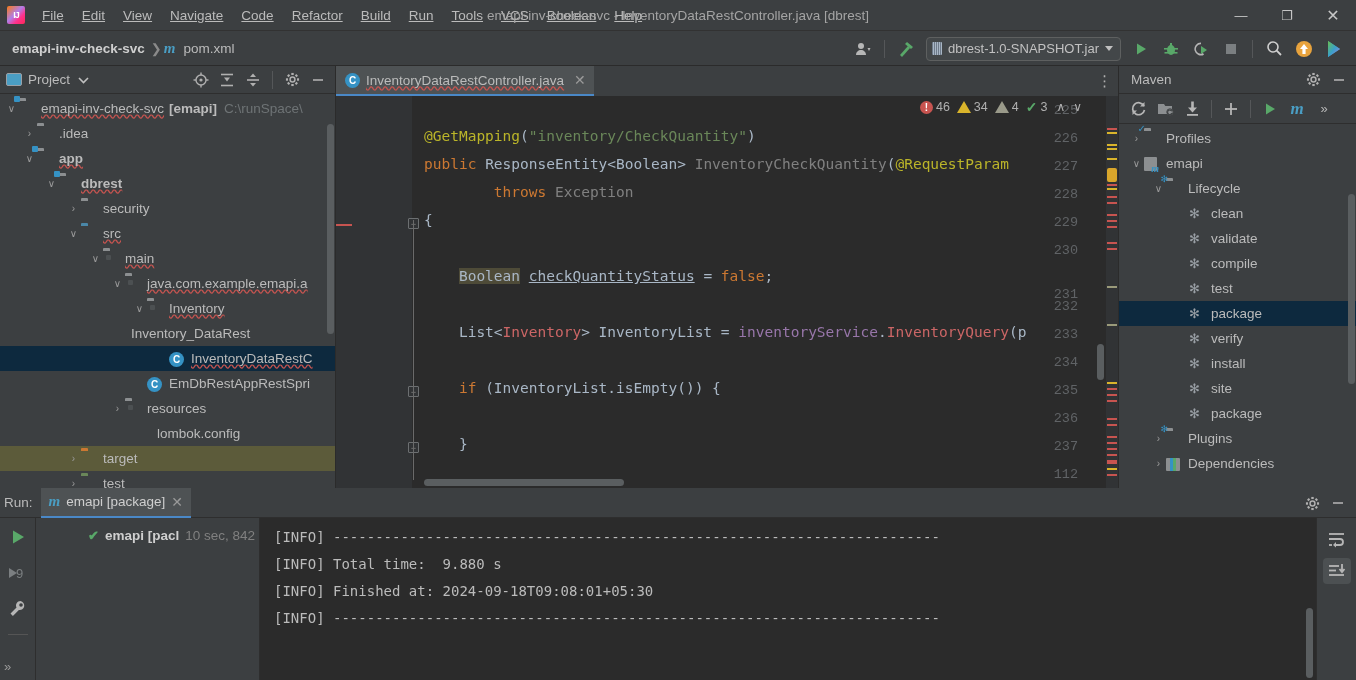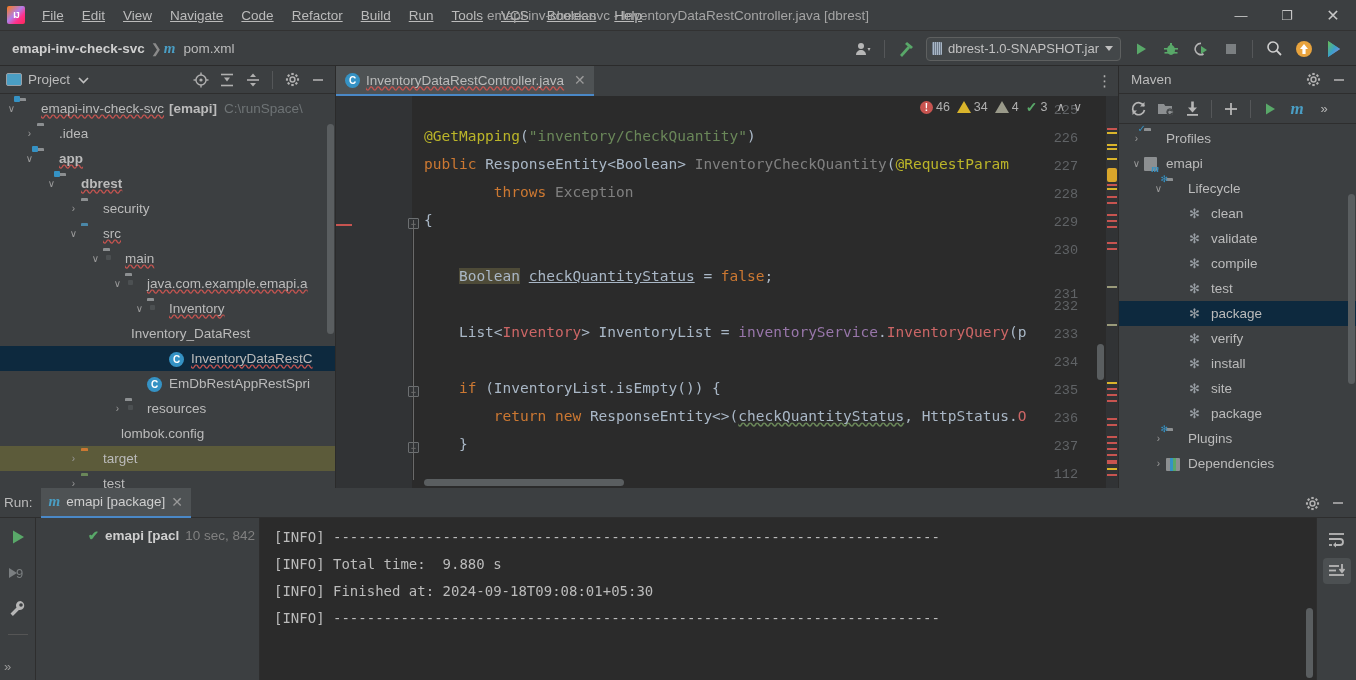--- a/index.html
+++ b/index.html
@@ -522,21 +522,21 @@
           </span>
         <span>EmDbRestAppRestSpri</span>
       </div>
 
       <div class="trow" style="padding-left:110px">
         <span class="arrow">›</span>
         <span class="nodeico"><span class="folder"><span class="badge-dot"></span></span></span>
         <span>resources</span>
       </div>
 
-      <div class="trow" style="padding-left:84px">
+      <div class="trow" style="padding-left:120px">
         <span class="arrow none">·</span>
         <span class="nodeico"><span class="lombok-ico"></span></span>
         <span>lombok.config</span>
       </div>
 
       <div class="trow hl-olive" style="padding-left:66px">
         <span class="arrow">›</span>
         <span class="nodeico"><span class="folder orange"></span></span>
         <span>target</span>
       </div>
@@ -609,21 +609,20 @@
         <span class="insp-arrow">∨</span>
       </div>
 
       <div class="codeline" style="top:32px"><span class="ann">@GetMapping</span><span class="white">(</span><span class="str">"inventory/CheckQuantity"</span><span class="white">)</span></div>
       <div class="codeline" style="top:60px"><span class="k">public</span> <span class="white">ResponseEntity&lt;Boolean&gt;</span> <span class="gray">InventoryCheckQuantity</span><span class="white">(</span><span class="ann">@RequestParam</span></div>
       <div class="codeline" style="top:88px">        <span class="k">throws</span> <span class="gray">Exception</span></div>
       <div class="codeline" style="top:116px"><span class="white">{</span></div>
       <div class="codeline" style="top:172px">    <span class="hl-box">Boolean</span> <span class="und">checkQuantityStatus</span> <span class="white">=</span> <span class="k">false</span><span class="white">;</span></div>
       <div class="codeline" style="top:228px">    <span class="white">List&lt;</span><span class="cls2">Inventory</span><span class="white">&gt; InventoryList = </span><span class="fld">inventoryService</span><span class="white">.</span><span class="cls2">InventoryQuery</span><span class="white">(p</span></div>
       <div class="codeline" style="top:284px">    <span class="k">if</span> <span class="white">(InventoryList.isEmpty()) {</span></div>
-      <div class="codeline" style="top:312px">        <span class="k">return new</span> <span class="white">ResponseEntity&lt;&gt;(</span><span class="und-wave">checkQuantityStatus</span><span class="white">, HttpStatus.</span><span class="cls2">O</span></div>
       <div class="codeline" style="top:340px">    <span class="white">}</span></div>
 
       <div class="stripe-col">
         <div class="stripe" style="top:32px;background:#c75450"></div>
         <div class="stripe" style="top:36px;background:#d9b42b"></div>
         <div class="stripe" style="top:48px;background:#d9b42b"></div>
         <div class="stripe" style="top:52px;background:#d9b42b"></div>
         <div class="stripe" style="top:62px;background:#d9b42b"></div>
         <div class="stripe" style="top:72px;height:14px;background:#d9a62b;border-radius:2px"></div>
         <div class="stripe" style="top:88px;background:#c75450"></div>

